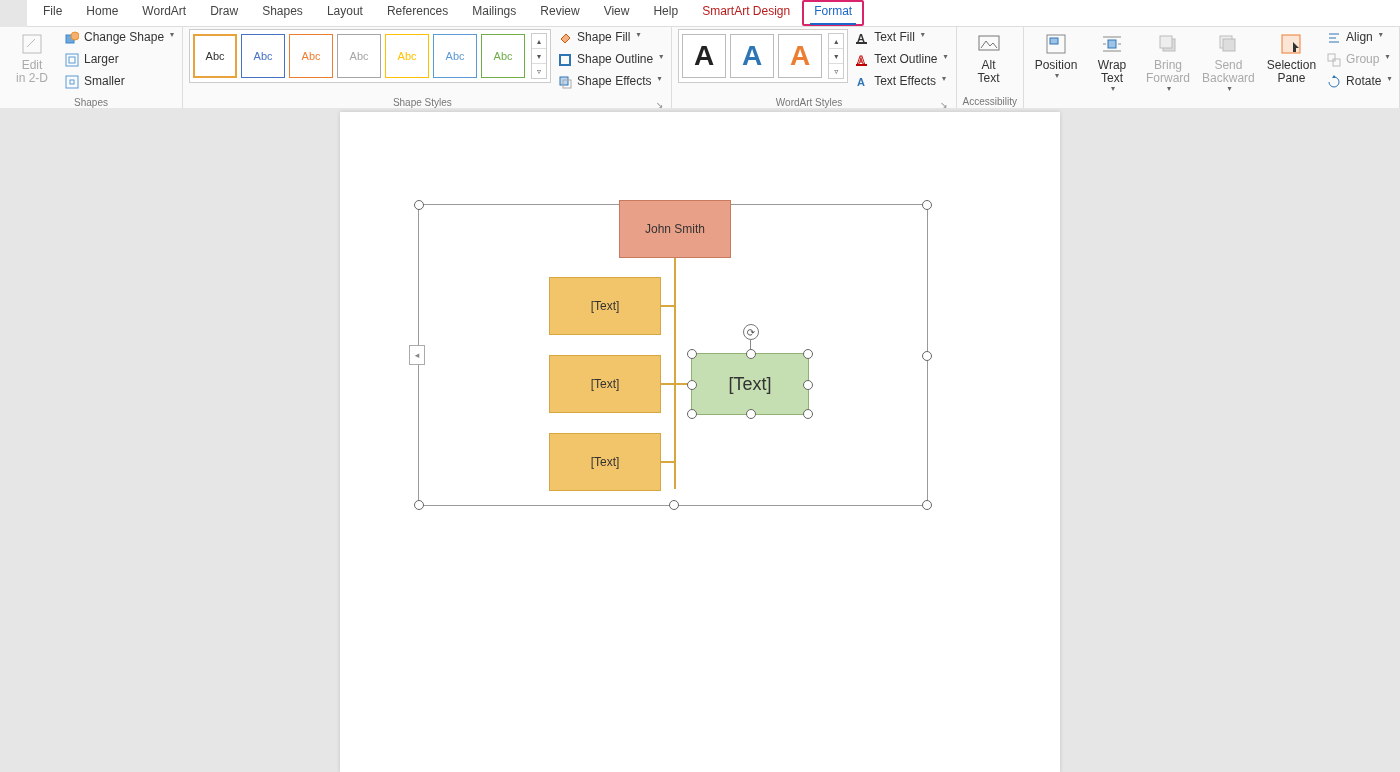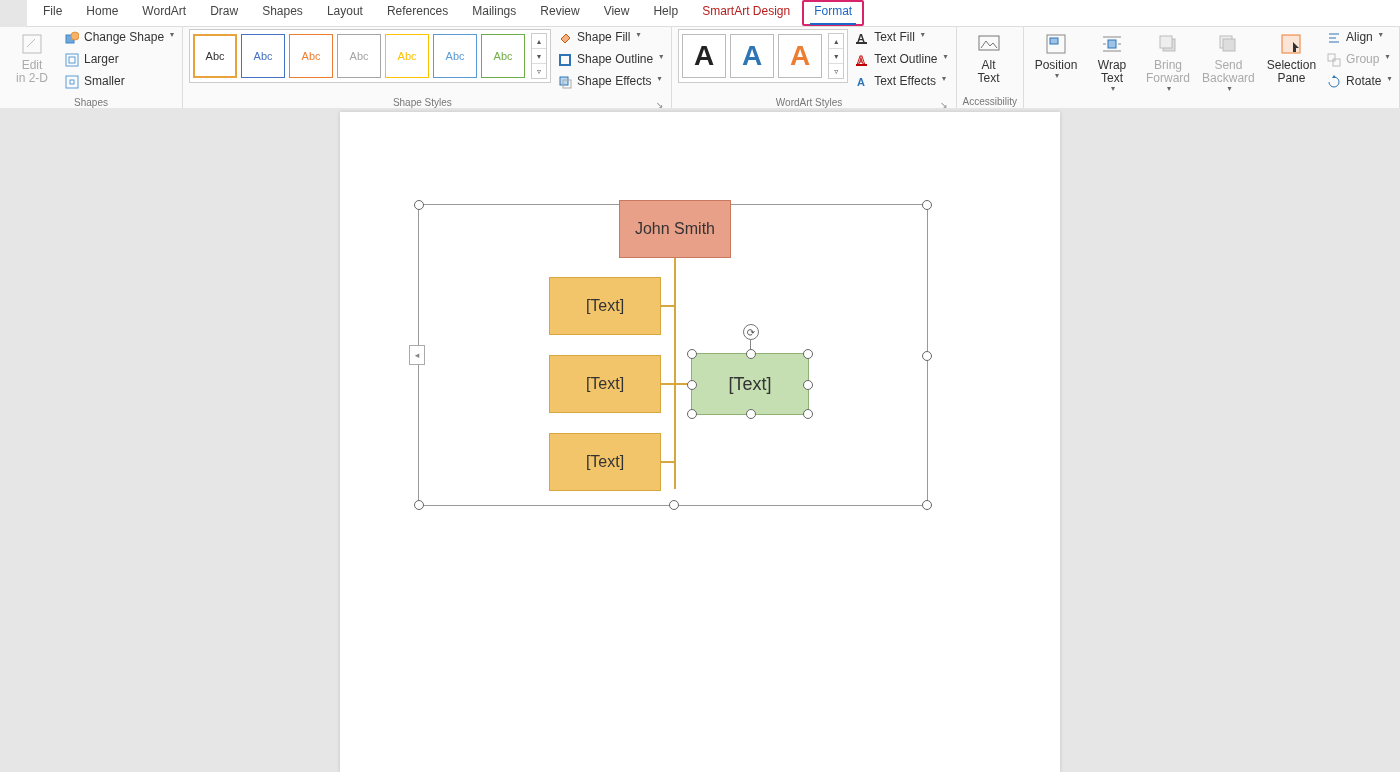--- a/index.html
+++ b/index.html
@@ -27,21 +27,21 @@
   .waA{font-family:"Segoe UI",Arial;font-size:28px;font-weight:600;}
   .dlg-launch{font-size:9px;color:#888;align-self:flex-end;margin-top:-12px;margin-right:2px;cursor:pointer;}
   .canvas{position:absolute;top:108px;left:0;right:0;bottom:0;background:#e6e6e6;display:flex;justify-content:center;}
   .page{width:720px;background:#fff;margin-top:4px;box-shadow:0 0 4px rgba(0,0,0,.15);position:relative;height:660px;}
   .sa-frame{position:absolute;left:78px;top:92px;width:508px;height:300px;border:1px solid #999;}
   .handle{width:8px;height:8px;background:#fff;border:1px solid #666;border-radius:50%;position:absolute;}
   .sa-frame .h-tl{left:-5px;top:-5px}.sa-frame .h-tm{left:50%;top:-5px;margin-left:-4px}.sa-frame .h-tr{right:-5px;top:-5px}
   .sa-frame .h-ml{left:-5px;top:50%;margin-top:-4px}.sa-frame .h-mr{right:-5px;top:50%;margin-top:-4px}
   .sa-frame .h-bl{left:-5px;bottom:-5px}.sa-frame .h-bm{left:50%;bottom:-5px;margin-left:-4px}.sa-frame .h-br{right:-5px;bottom:-5px}
   .sa-tab{position:absolute;left:-10px;top:50%;width:14px;height:18px;margin-top:-10px;border:1px solid #aaa;background:#fff;display:flex;align-items:center;justify-content:center;font-size:9px;color:#888;cursor:pointer;}
-  .node{position:absolute;display:flex;align-items:center;justify-content:center;font-size:16px;color:#333;}
+  .node{position:absolute;display:flex;align-items:center;justify-content:center;font-size:12px;color:#333;}
   .n-root{left:200px;top:-5px;width:110px;height:56px;background:#e9a088;border:1px solid #c97a5e;}
   .n-or{width:110px;height:56px;background:#f3c56a;border:1px solid #d7a63f;}
   .n1{left:130px;top:72px}.n2{left:130px;top:150px}.n3{left:130px;top:228px}
   .conn{position:absolute;background:#d7a63f;}
   .c-v{left:255px;top:52px;width:2px;height:232px;}
   .c-h{height:2px;width:15px;left:240px;}
   .ch1{top:100px}.ch2{top:178px}.ch3{top:256px}
   .c-hr{left:257px;top:178px;height:2px;width:15px;}
   .sel-node{position:absolute;left:272px;top:148px;width:116px;height:60px;background:#c5dfb3;border:1px solid #8fb274;display:flex;align-items:center;justify-content:center;font-size:18px;color:#333;}
   .sel-node .handle{border-color:#666;}

